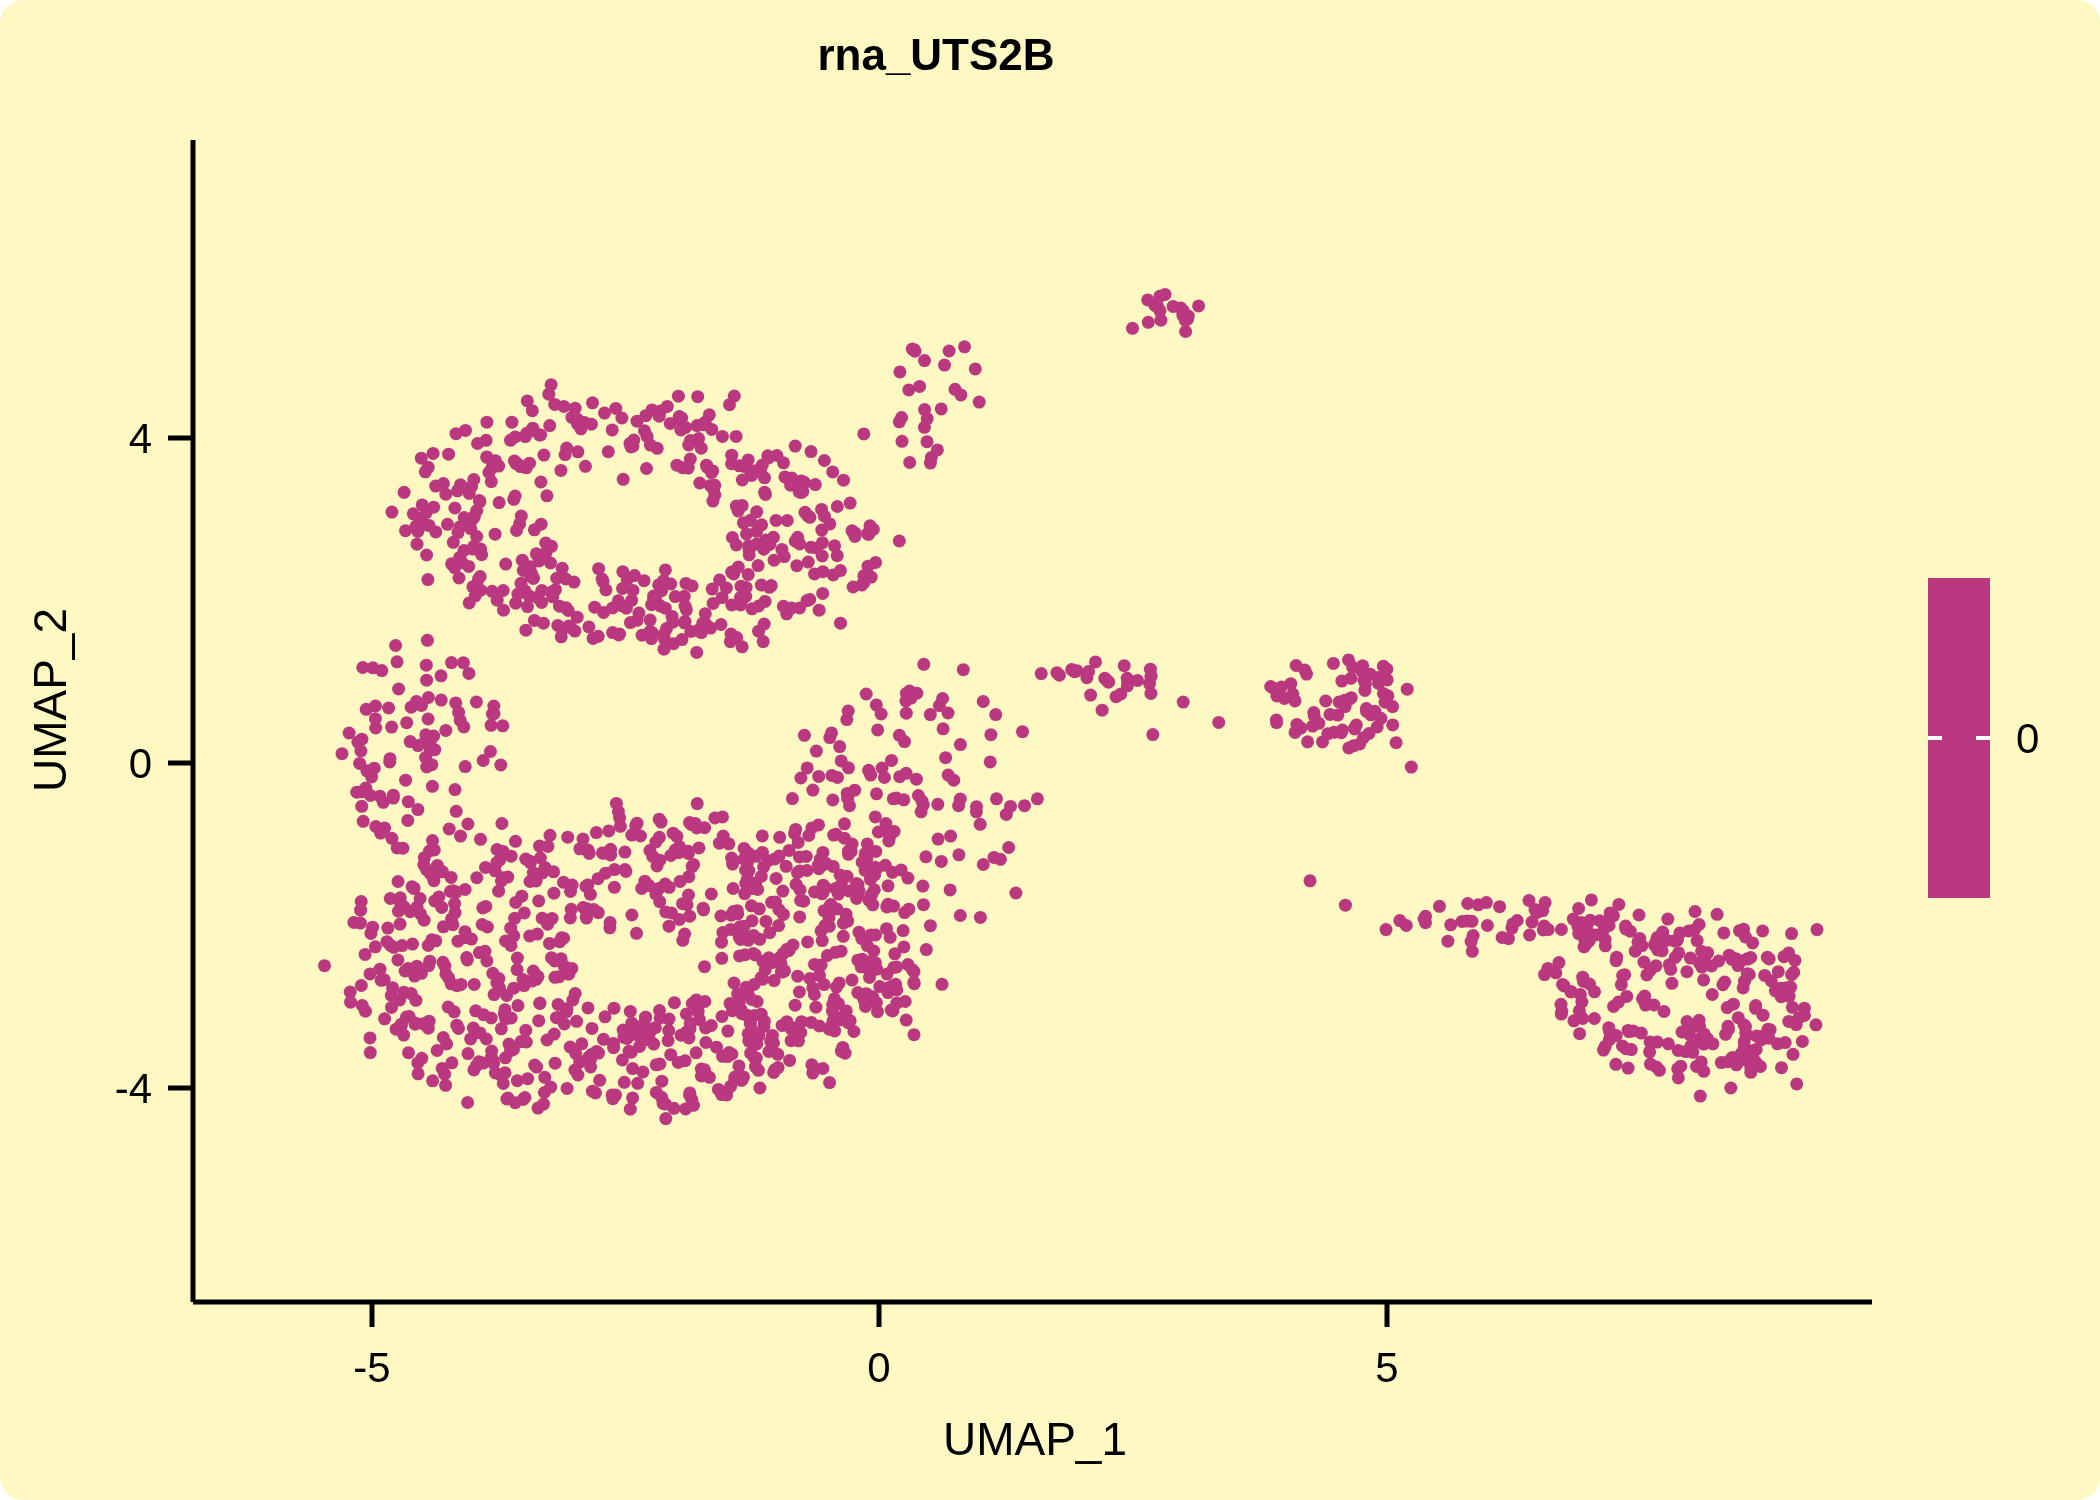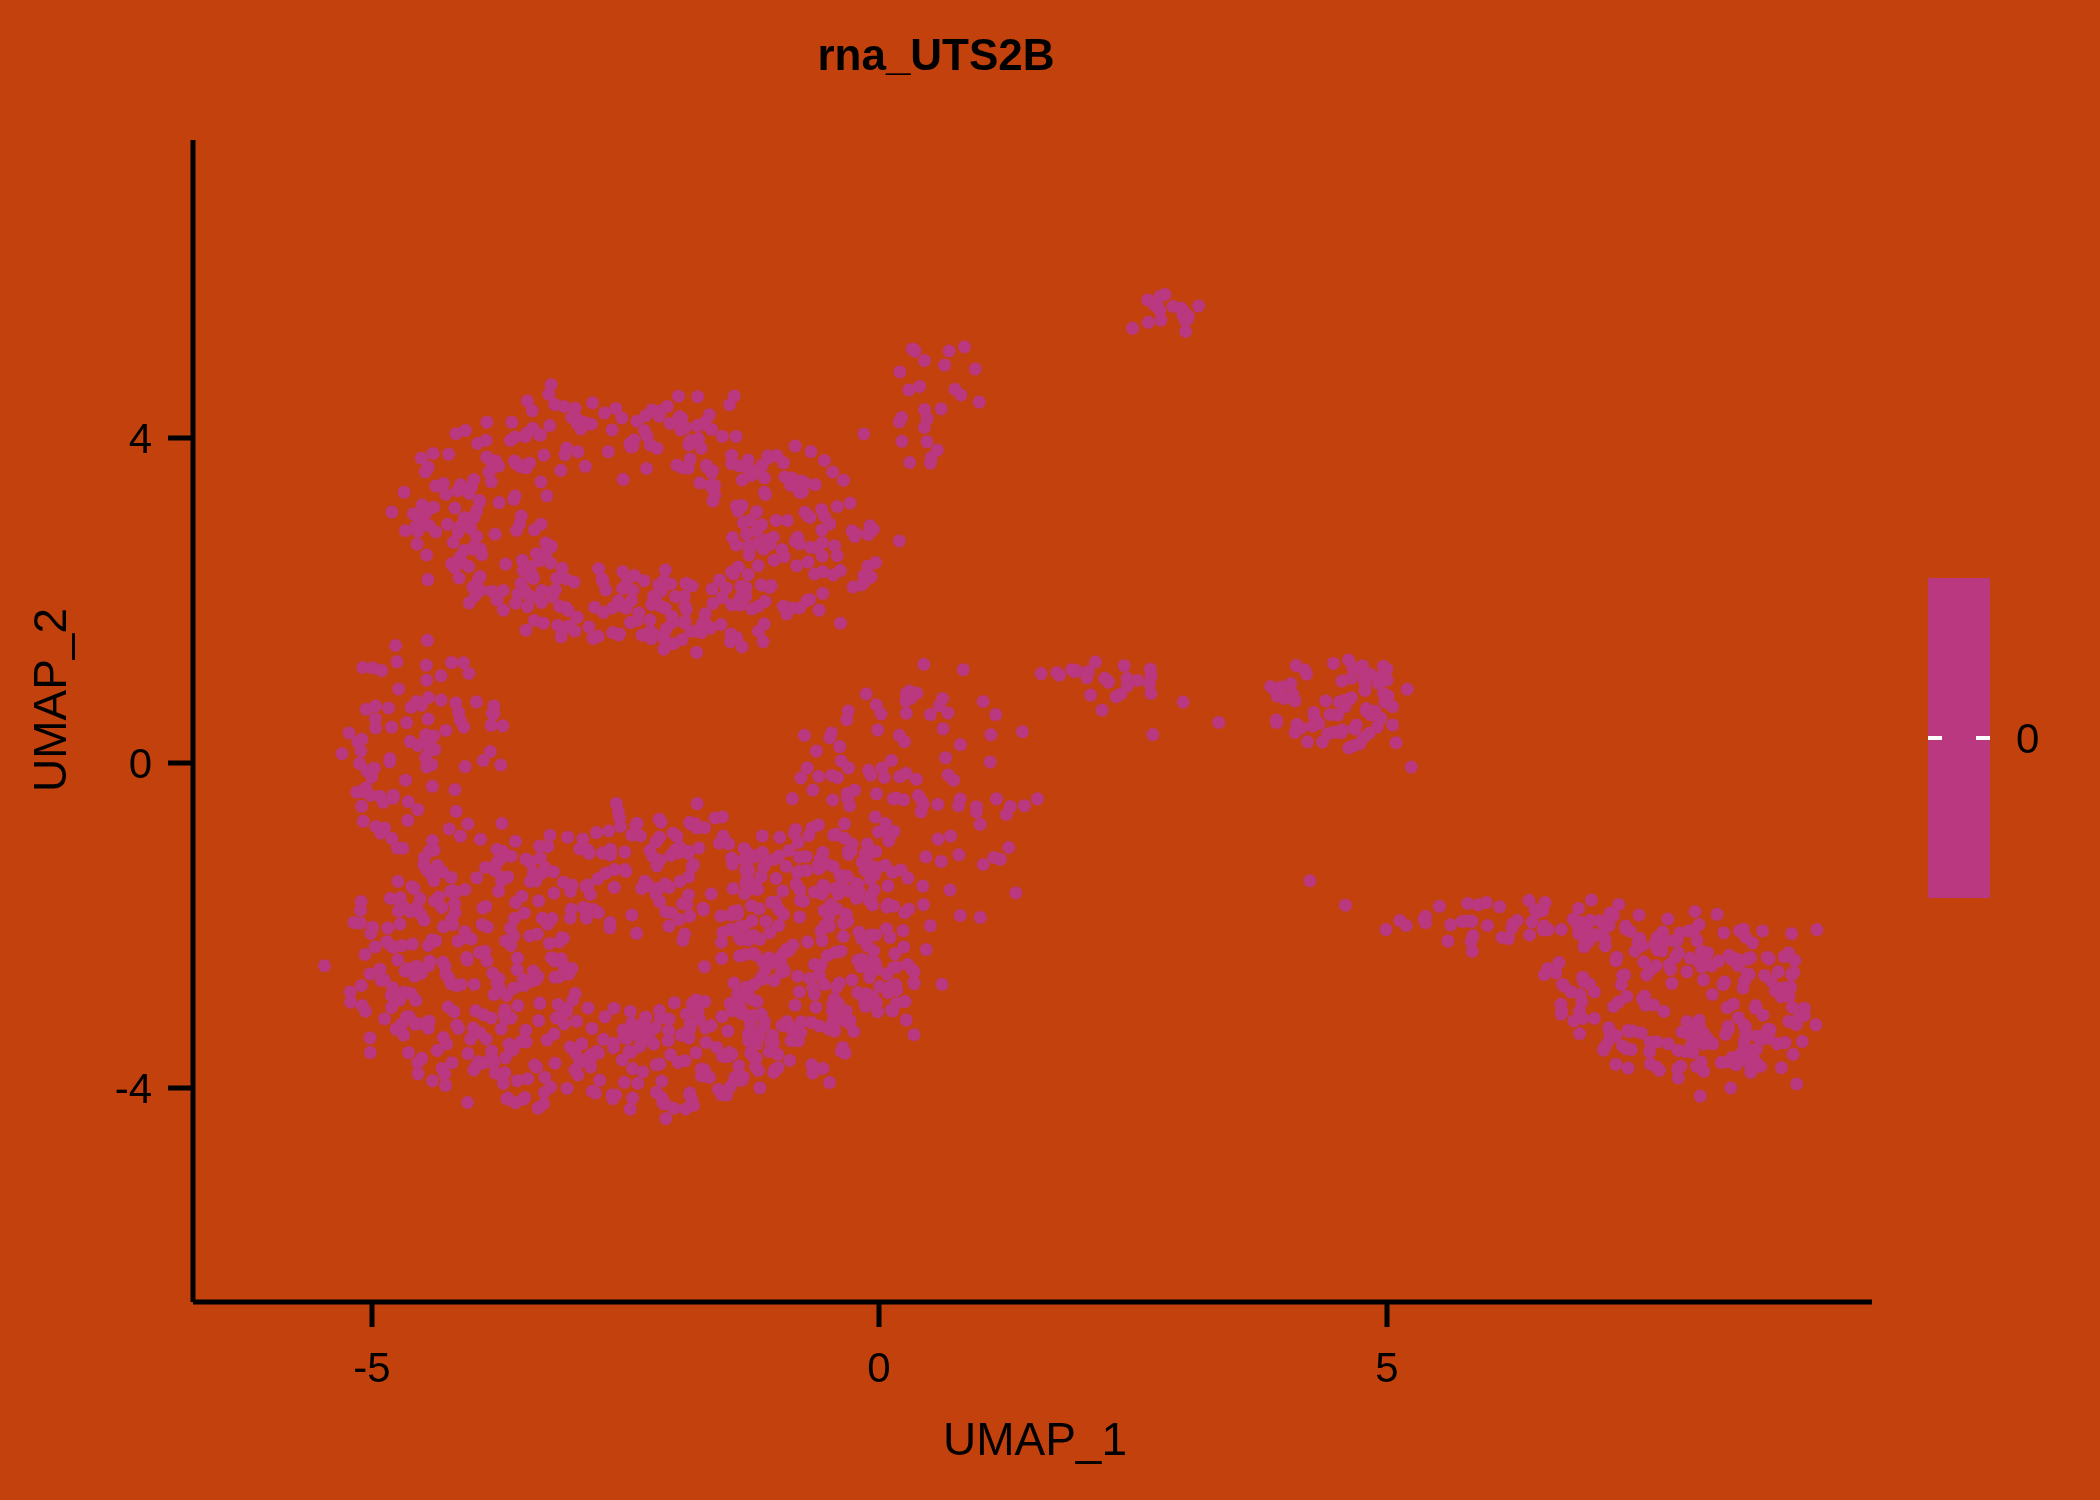--- a/index.html
+++ b/index.html
@@ -10,21 +10,22 @@
   body {
     width: 2100px;
     height: 1500px;
     font-family: "Liberation Sans", sans-serif;
     overflow: hidden;
   }
   #page {
     position: relative;
     width: 2100px;
     height: 1500px;
-    background: #c2410c;
+    background: #fef9c3;
+    border-radius: 23px;
   }
   #plot-title {
     position: absolute;
     left: 0;
     top: 30px;
     width: 1872px;
     text-align: center;
     font-size: 44px;
     font-weight: bold;
     color: #000000;

